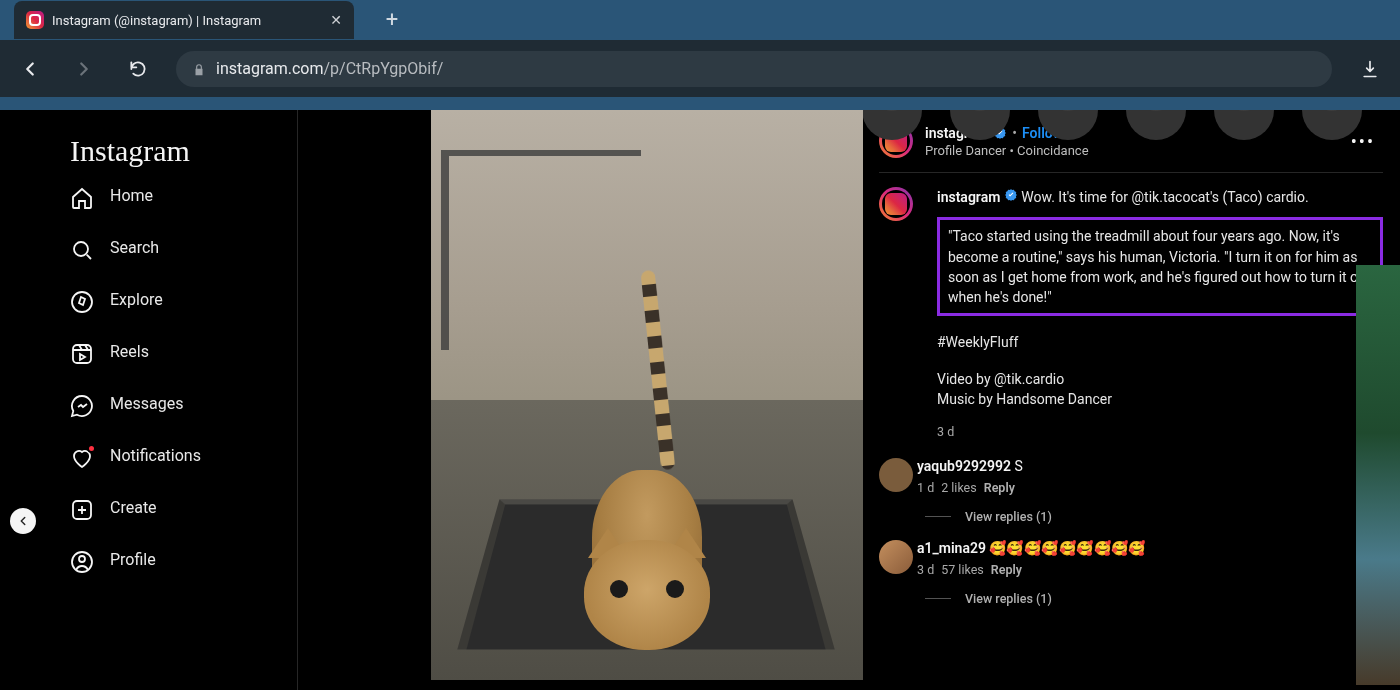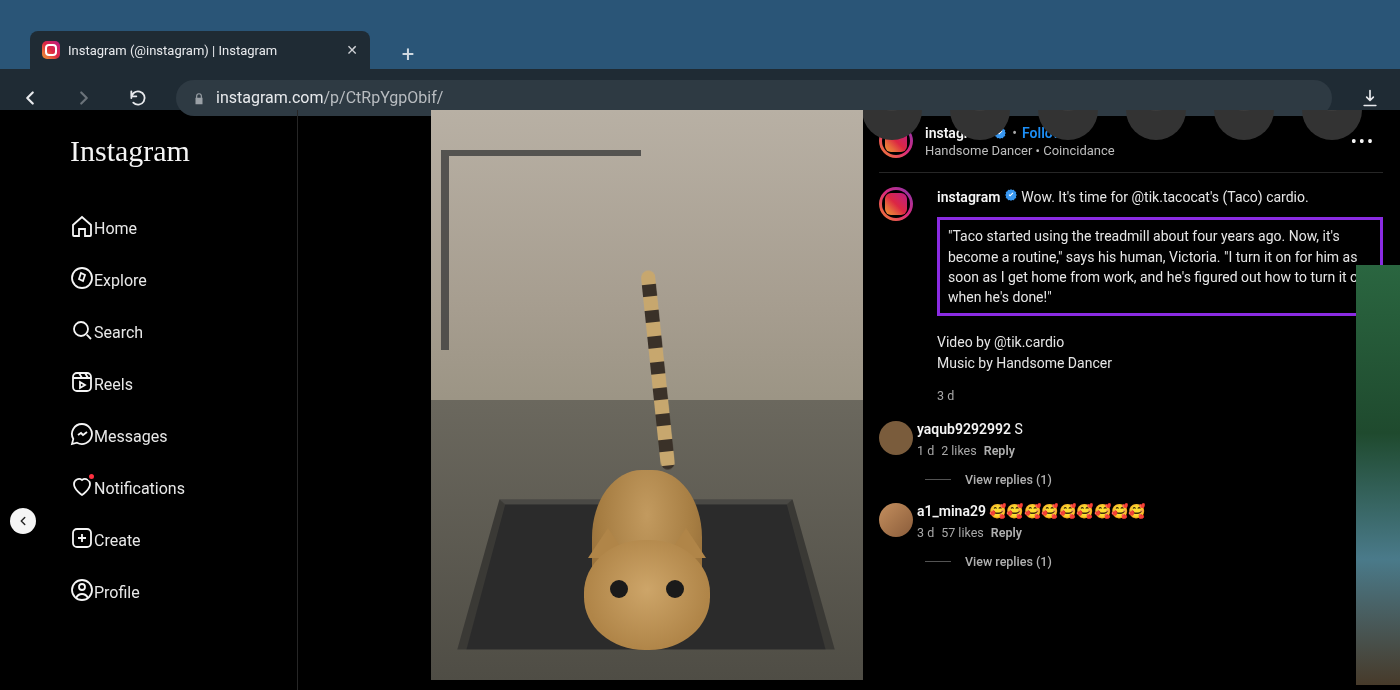--- a/index.html
+++ b/index.html
@@ -9,24 +9,24 @@
   color: #f5f5f5;
   width: 1400px;
   height: 690px;
   overflow: hidden;
 }
 
 
 .browser-chrome { background: #2a5577; height: 110px; }
 .tab-strip {
   display: flex;
-  align-items: flex-end;
-  height: 69px;
+  align-items: center;
+  height: 40px;
   background: #2a5577;
-  padding-left: 30px;
+  padding-left: 14px;
 }
 .tab {
   display: flex;
   align-items: center;
   background: #1f2b34;
   height: 38px;
   border-radius: 8px 8px 0 0;
   padding: 0 10px 0 12px;
   min-width: 340px;
   gap: 8px;
@@ -71,21 +71,21 @@
 
 .app { display: flex; height: 580px; background: #000; padding-left: 46px; }
 .sidebar {
   width: 252px; border-right: 1px solid #262626; padding: 24px 12px 0 12px;
 }
 .logo {
   font-family: "Brush Script MT","Segoe Script",cursive;
   font-size: 30px; color: #f5f5f5; padding: 0 12px 18px 12px;
 }
 .nav-item {
-  display: flex; align-items: flex-end; gap: 0;
+  display: flex; align-items: flex-start; gap: 16px;
   height: 52px; padding: 0 12px; border-radius: 8px;
   color: #e8e8e8; font-size: 16px; cursor: pointer;
   position: relative;
 }
 .nav-icon { width: 24px; height: 24px; display: flex; align-items: center; justify-content: center; position: relative; }
 .nav-icon svg { width: 24px; height: 24px; stroke: #f5f5f5; fill: none; stroke-width: 1.8; }
 .nav-item .dot {
   position: absolute; top: -2px; right: -2px; width: 9px; height: 9px;
   background: #ff3040; border-radius: 50%; border: 2px solid #000;
 }
@@ -273,34 +273,34 @@
       <span class="nav-icon">
           <svg viewBox="0 0 24 24">
             <path d="M3 11l9-8 9 8v10a1 1 0 0 1-1 1h-5v-7h-6v7H4a1 1 0 0 1-1-1V11z"></path>
           </svg>
         </span>
       <span>Home</span>
     </div>
     <div class="nav-item">
       <span class="nav-icon">
           <svg viewBox="0 0 24 24">
+            <circle cx="11" cy="11" r="7"></circle>
+            <path d="M21 21l-4.3-4.3"></path>
+          </svg>
+        </span>
+      <span>Search</span>
+    </div>
+    <div class="nav-item">
+      <span class="nav-icon">
+          <svg viewBox="0 0 24 24">
             <circle cx="12" cy="12" r="10"></circle>
             <path d="M15 9l-2 6-4-2 2-6z"></path>
           </svg>
         </span>
       <span>Explore</span>
-    </div>
-    <div class="nav-item">
-      <span class="nav-icon">
-          <svg viewBox="0 0 24 24">
-            <circle cx="11" cy="11" r="7"></circle>
-            <path d="M21 21l-4.3-4.3"></path>
-          </svg>
-        </span>
-      <span>Search</span>
     </div>
     <div class="nav-item">
       <span class="nav-icon">
           <svg viewBox="0 0 24 24">
             <rect x="3" y="3" width="18" height="18" rx="4"></rect>
             <path d="M3 8h18M9 3l3 5M15 3l3 5M10 12l5 3-5 3z"></path>
           </svg>
         </span>
       <span>Reels</span>
     </div>
@@ -384,21 +384,21 @@
             <span class="uname">instagram</span>
             <span class="verified">
                 <svg viewBox="0 0 24 24">
                   <path fill="#3897f0" d="M12 2l2.4 1.6L17 3l1.2 2.6L21 7l-.6 2.8L22 12l-1.6 2.2.6 2.8-2.8 1.4L17 21l-2.6-.6L12 22l-2.4-1.6L7 21l-1.2-2.6L3 17l.6-2.8L2 12l1.6-2.2L3 7l2.8-1.4L7 3l2.6.6z"></path>
                   <path fill="#fff" d="M10.5 14.5l-2.5-2.5 1.2-1.2 1.3 1.3 4.3-4.3 1.2 1.2z"></path>
                 </svg>
               </span>
             <span class="dot-sep">•</span>
             <span class="follow">Follow</span>
           </div>
-          <div class="subline">Handsome Dancer • Coincidance</div>
+          <div class="subline">Profile Dancer • Coincidance</div>
         </div>
         <div class="more-btn">•••</div>
       </div>
       <div class="hr"></div>
 
       <div class="caption-block">
         <div class="avatar-ring">
             <div class="inner">
               <div class="g"></div>
             </div>
@@ -408,20 +408,21 @@
             <span class="uname">instagram</span>
             <span class="verified">
                 <svg viewBox="0 0 24 24" width="14" height="14">
                   <path fill="#3897f0" d="M12 2l2.4 1.6L17 3l1.2 2.6L21 7l-.6 2.8L22 12l-1.6 2.2.6 2.8-2.8 1.4L17 21l-2.6-.6L12 22l-2.4-1.6L7 21l-1.2-2.6L3 17l.6-2.8L2 12l1.6-2.2L3 7l2.8-1.4L7 3l2.6.6z"></path>
                   <path fill="#fff" d="M10.5 14.5l-2.5-2.5 1.2-1.2 1.3 1.3 4.3-4.3 1.2 1.2z"></path>
                 </svg>
               </span>
             <span>Wow. It's time for @tik.tacocat's (Taco) cardio.</span>
           </span>
           <span class="hl">"Taco started using the treadmill about four years ago. Now, it's become a routine," says his human, Victoria. "I turn it on for him as soon as I get home from work, and he's figured out how to turn it off when he's done!"</span>
+          <span class="tag">#WeeklyFluff</span>
           <span class="credit">Video by @tik.cardio</span>
           <span>Music by Handsome Dancer</span>
           <span class="time">3 d</span>
         </div>
       </div>
 
       <div class="comment">
         <div class="c-avatar"></div>
         <div class="body">
           <span class="uname">yaqub9292992</span>

